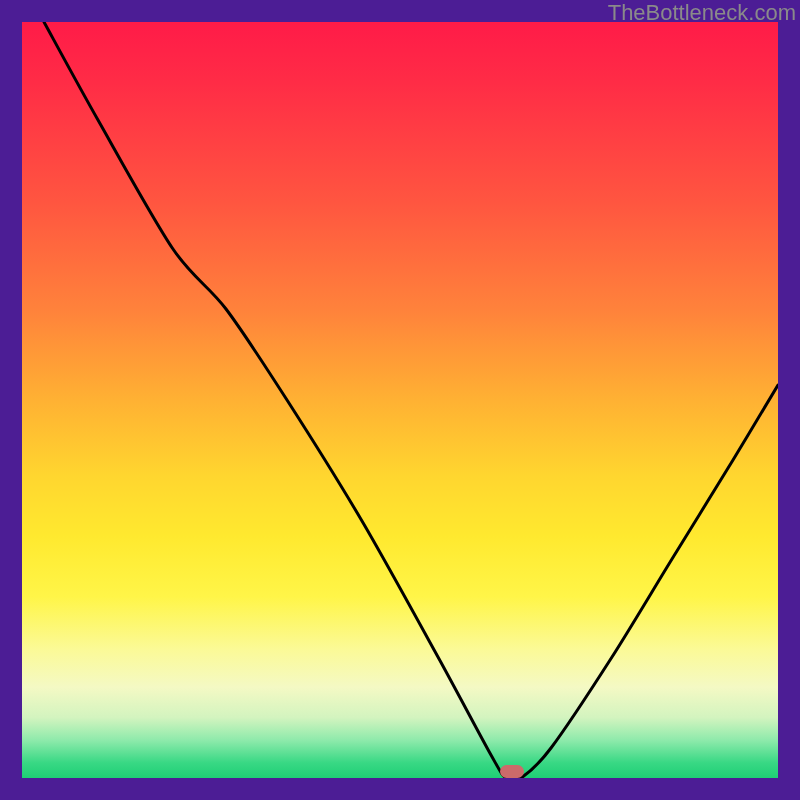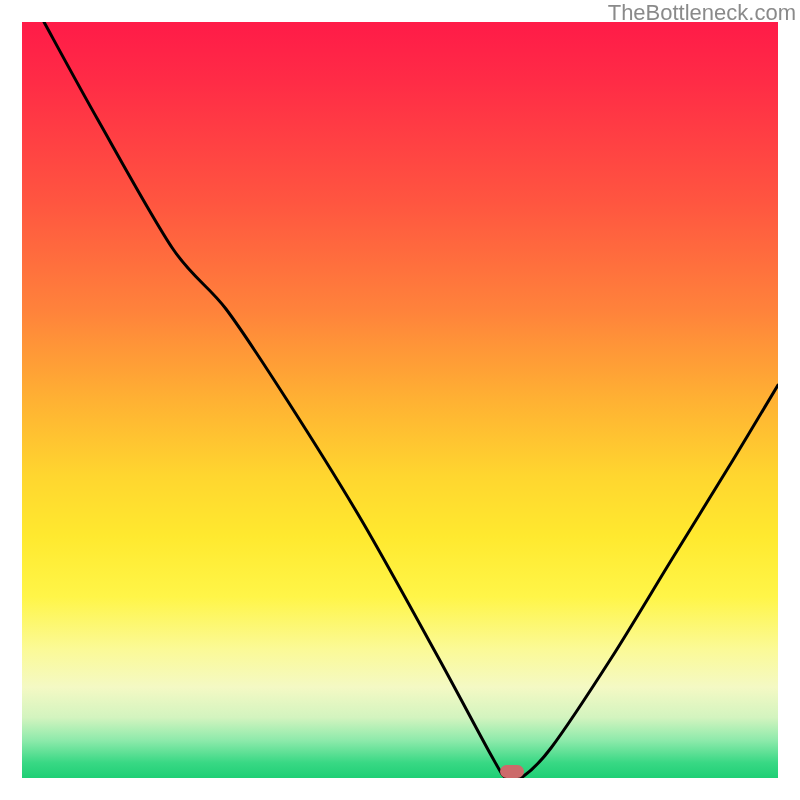--- a/index.html
+++ b/index.html
@@ -7,21 +7,21 @@
     padding: 0;
     width: 800px;
     height: 800px;
     background: #000;
     font-family: Arial, Helvetica, sans-serif;
   }
   .frame {
     position: relative;
     width: 800px;
     height: 800px;
-    background: #ffffff;
+    background: #4c1d95;
   }
   .plot {
     position: absolute;
     left: 22px;
     top: 22px;
     width: 756px;
     height: 756px;
     overflow: hidden;
   }
   .grad {

